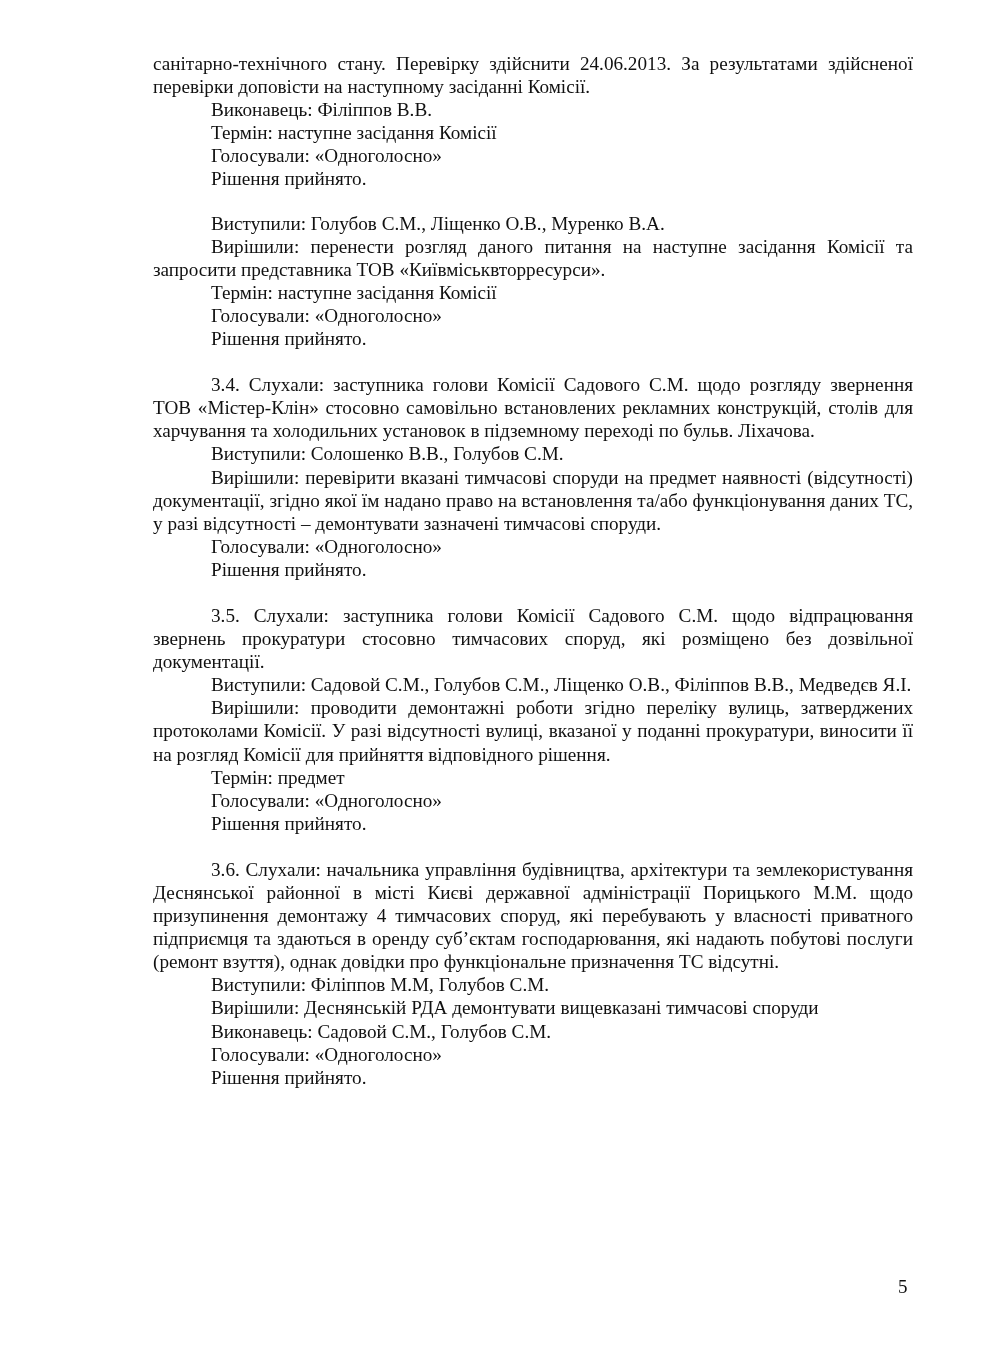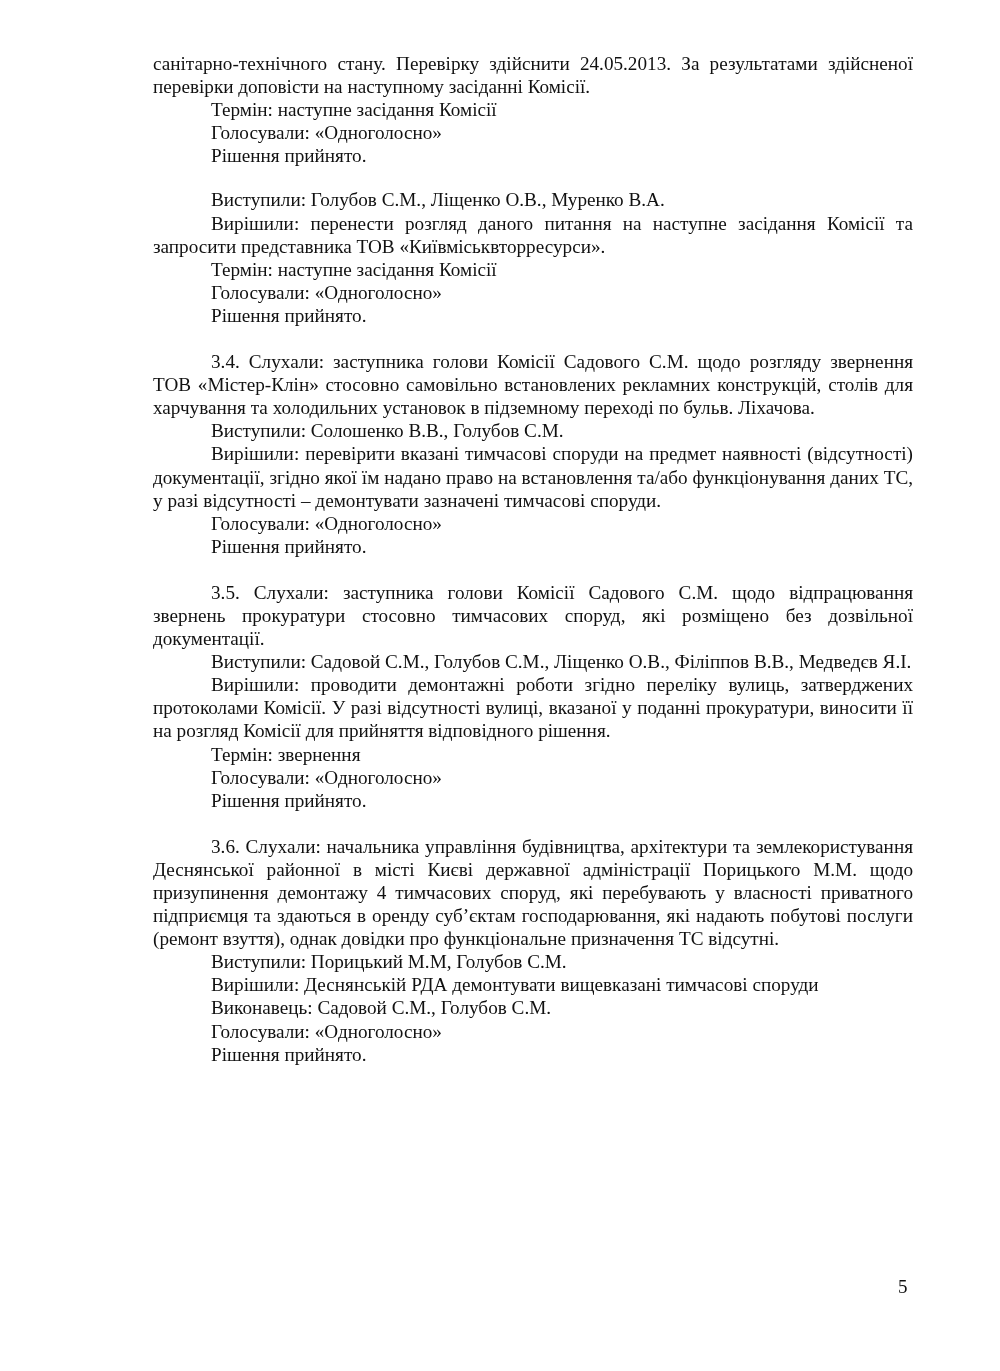--- a/index.html
+++ b/index.html
@@ -15,21 +15,22 @@
     .pagenum {
       position: absolute; left: 898px; top: 1276px;
       font-family: "Liberation Serif", serif; font-size: 19px; color: #111;
     }
   </style>
 </head>
 <body>
 
 <div class="page">
 
-  <p class="p">санітарно-технічного стану. Перевірку здійснити 24.05.2013. За результатами здійсненої перевірки доповісти на наступному засіданні Комісії.</p>
+  <p class="p">санітарно-технічного стану. Перевірку здійснити 24.06.2013. За результатами здійсненої перевірки доповісти на наступному засіданні Комісії.</p>
+  <p class="p ind">Виконавець: Філіппов В.В.</p>
   <p class="p ind">Термін: наступне засідання Комісії</p>
   <p class="p ind">Голосували: «Одноголосно»</p>
   <p class="p ind">Рішення прийнято.</p>
   <div class="gap" style="height:21px"></div>
 
   <p class="p ind">Виступили: Голубов С.М., Ліщенко О.В., Муренко В.А.</p>
   <p class="p ind">Вирішили: перенести розгляд даного питання на наступне засідання Комісії та запросити представника ТОВ «Київміськвторресурси».</p>
   <p class="p ind">Термін: наступне засідання Комісії</p>
   <p class="p ind">Голосували: «Одноголосно»</p>
   <p class="p ind">Рішення прийнято.</p>
@@ -38,26 +39,26 @@
   <p class="p ind">3.4. Слухали: заступника голови Комісії Садового С.М. щодо розгляду звернення ТОВ «Містер-Клін» стосовно самовільно встановлених рекламних конструкцій, столів для харчування та холодильних установок в підземному переході по бульв. Ліхачова.</p>
   <p class="p ind">Виступили: Солошенко В.В., Голубов С.М.</p>
   <p class="p ind">Вирішили: перевірити вказані тимчасові споруди на предмет наявності (відсутності) документації, згідно якої їм надано право на встановлення та/або функціонування даних ТС, у разі відсутності – демонтувати зазначені тимчасові споруди.</p>
   <p class="p ind">Голосували: «Одноголосно»</p>
   <p class="p ind">Рішення прийнято.</p>
   <div class="gap"></div>
 
   <p class="p ind">3.5. Слухали: заступника голови Комісії Садового С.М. щодо відпрацювання звернень прокуратури стосовно тимчасових споруд, які розміщено без дозвільної документації.</p>
   <p class="p ind">Виступили: Садовой С.М., Голубов С.М., Ліщенко О.В., Філіппов В.В., Медведєв Я.І.</p>
   <p class="p ind">Вирішили: проводити демонтажні роботи згідно переліку вулиць, затверджених протоколами Комісії. У разі відсутності вулиці, вказаної у поданні прокуратури, виносити її на розгляд Комісії для прийняття відповідного рішення.</p>
-  <p class="p ind">Термін: звернення</p>
+  <p class="p ind">Термін: предмет</p>
   <p class="p ind">Голосували: «Одноголосно»</p>
   <p class="p ind">Рішення прийнято.</p>
   <div class="gap"></div>
 
   <p class="p ind">3.6. Слухали: начальника управління будівництва, архітектури та землекористування Деснянської районної в місті Києві державної адміністрації Порицького М.М. щодо призупинення демонтажу 4 тимчасових споруд, які перебувають у власності приватного підприємця та здаються в оренду суб’єктам господарювання, які надають побутові послуги (ремонт взуття), однак довідки про функціональне призначення ТС відсутні.</p>
-  <p class="p ind">Виступили: Порицький М.М, Голубов С.М.</p>
+  <p class="p ind">Виступили: Філіппов М.М, Голубов С.М.</p>
   <p class="p ind">Вирішили: Деснянській РДА демонтувати вищевказані тимчасові споруди</p>
   <p class="p ind">Виконавець: Садовой С.М., Голубов С.М.</p>
   <p class="p ind">Голосували: «Одноголосно»</p>
   <p class="p ind">Рішення прийнято.</p>
 </div>
 
 <div class="pagenum">5</div>
 
 </body></html>

